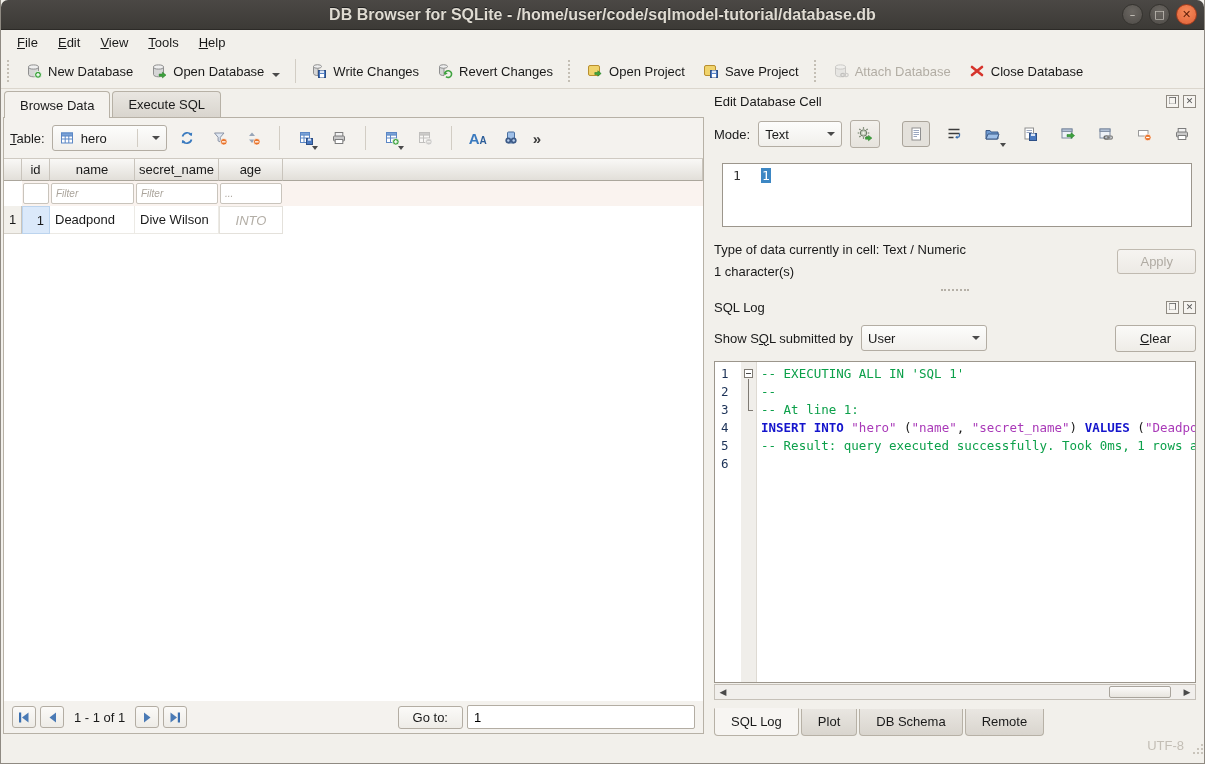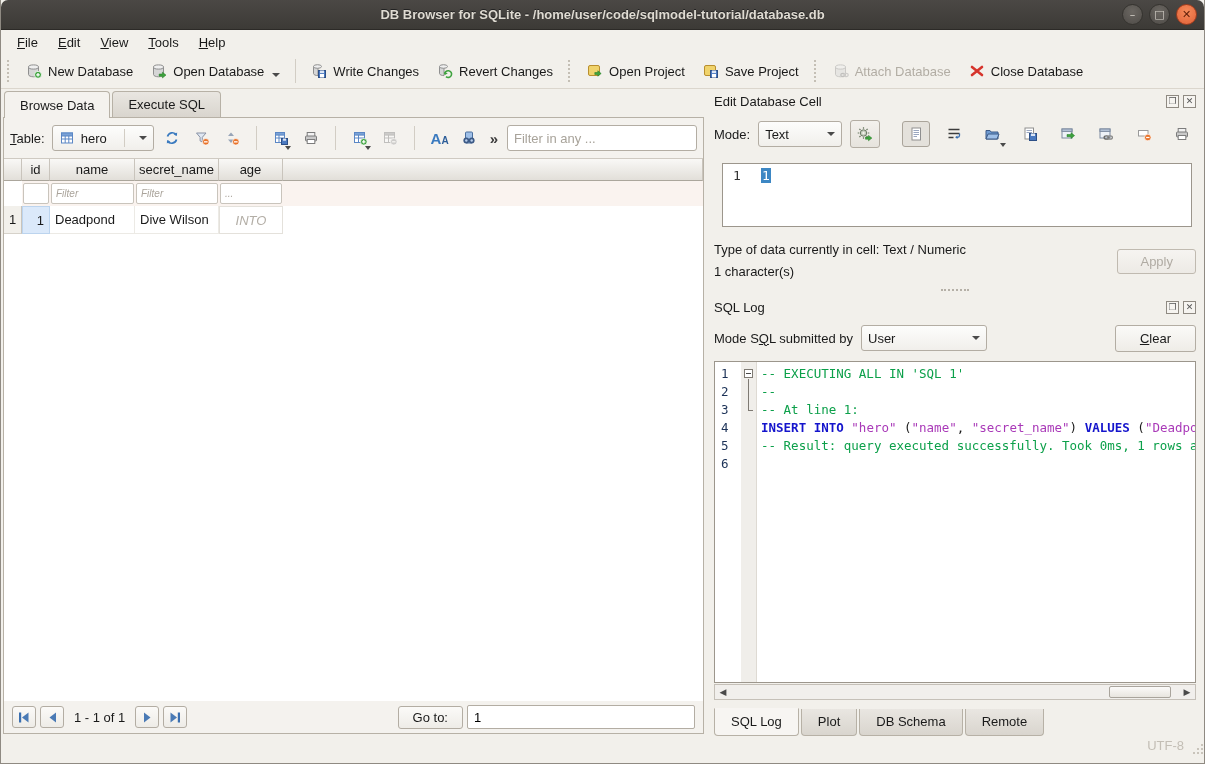--- a/index.html
+++ b/index.html
@@ -3,21 +3,21 @@
 <meta charset="utf-8">
 <style>
   * { margin:0; padding:0; box-sizing:border-box; }
   html,body { width:1205px; height:764px; overflow:hidden; }
   body { font-family:"Liberation Sans","DejaVu Sans",sans-serif; font-size:13px; color:#1a1a1a;
          background:#f2f0eb; position:relative; border:1px solid #8f8a82; border-top:none; }
 
   
   .titlebar { height:30px; background:linear-gradient(#4b4845,#3c3a36); border-radius:7px 7px 0 0;
               border-bottom:1px solid #2c2a27; display:flex; align-items:center; position:relative; }
-  .title-text { flex:1; text-align:center; color:#dfdbd2; font-weight:bold; font-size:13px;
+  .title-text { flex:1; text-align:center; color:#dfdbd2; font-weight:bold; font-size:16px;
                 text-shadow:0 -1px 0 #222; }
   .win-controls { position:absolute; right:7px; top:4px; display:flex; gap:6px; }
   .win-btn { width:21px; height:21px; border-radius:50%; display:flex; align-items:center; justify-content:center;
              background:radial-gradient(circle at 50% 35%,#6b6762,#4e4b47); border:1px solid #35332f;
              color:#d8d4cc; font-size:11px; line-height:1; cursor:default; }
   .win-btn.close { background:radial-gradient(circle at 50% 35%,#f58b5a,#e06138); border-color:#a33c1c; color:#5e1d08; }
   .win-glyph { font-family:"DejaVu Sans",sans-serif; }
 
   
   .menubar { height:24px; display:flex; align-items:center; padding-left:6px; background:#f2f0eb; }
@@ -379,21 +379,20 @@
             <rect x="4.5" y="2" width="7" height="11" rx="1" fill="#9fc0e8" stroke="#4a6f9e"></rect>
             <circle cx="5.3" cy="10.5" r="2.9" fill="#3c5a86"></circle>
             <circle cx="10.7" cy="10.5" r="2.9" fill="#3c5a86"></circle>
             <circle cx="5.3" cy="10.5" r="1.2" fill="#b9cfec"></circle>
             <circle cx="10.7" cy="10.5" r="1.2" fill="#b9cfec"></circle>
           </svg>
         </div>
 
         <span class="chevron">»</span>
 
-        <input class="filter-any" placeholder="Filter in any ..." style="">
       </div>
 
       <div class="grid-area">
         <div class="grid">
           <div class="hcell corner"></div>
           <div class="hcell">id</div>
           <div class="hcell">name</div>
           <div class="hcell">secret_name</div>
           <div class="hcell">age</div>
           <div class="hcell fill"></div>
@@ -557,21 +556,21 @@
 
     <div class="dock-header">
       <span class="dock-title">SQL Log</span>
       <div class="dock-btns">
         <div class="dock-ctl">❐</div>
         <div class="dock-ctl">✕</div>
       </div>
     </div>
 
     <div class="sqllog-controls">
-      <span><span>Mode S</span><span style="text-decoration:underline">Q</span><span>L submitted by</span></span>
+      <span><span>Show S</span><span style="text-decoration:underline">Q</span><span>L submitted by</span></span>
       <div class="combo user-combo">
         <span class="combo-val" style="flex:1">User</span>
         <span class="arrow"></span>
       </div>
       <div class="clear-btn mnemonic">Clear</div>
     </div>
 
     <div class="sql-editor">
       <div class="sql-gutter" id="sql-gutter">
           <div class="code-line">1</div>

